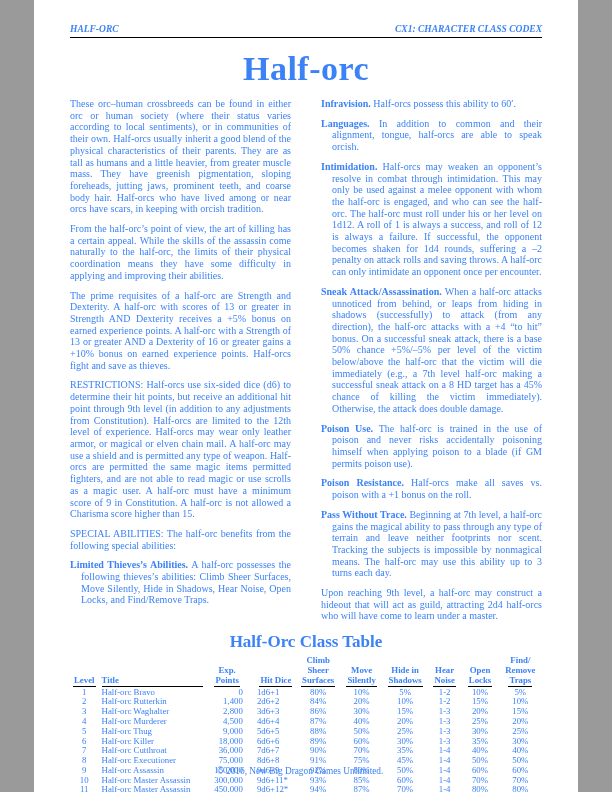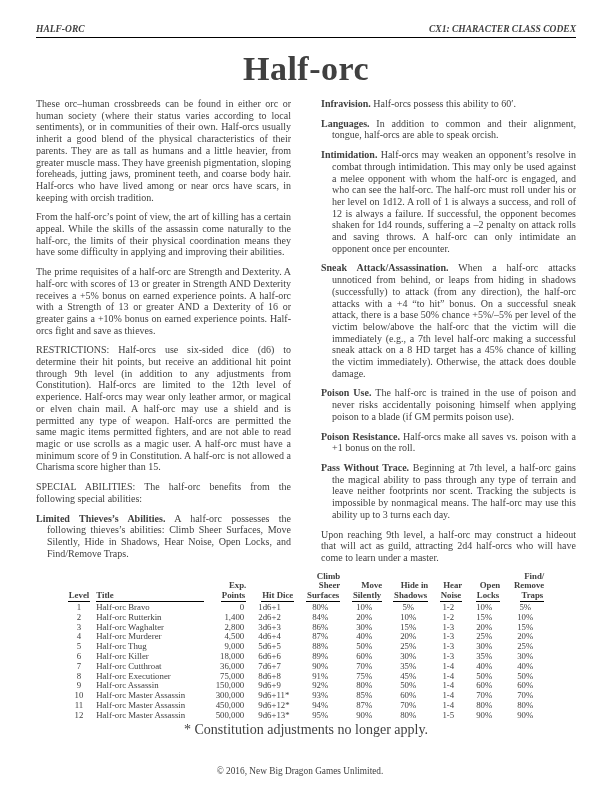--- a/index.html
+++ b/index.html
@@ -1,19 +1,19 @@
 <!DOCTYPE html>
 <html><head>
 <meta charset="utf-8">
 <style>
   * { box-sizing: border-box; }
   html, body { margin: 0; padding: 0; background: #9a9a9a; }
   .page {
-    width: 612px; height: 792px; background: #fff; margin: 0 auto;
-    font-family: "Liberation Serif", serif; color: #404040;
+    width: 544px; height: 792px; background: #fff; margin: 0 auto;
+    font-family: "Liberation Serif", serif; color: #3b82f6;
     padding: 24px 36px 18px 36px; position: relative; overflow: hidden;
   }
   .doc-header {
     display: flex; justify-content: space-between;
     font-weight: bold; font-style: italic; font-size: 9.5px;
     padding-bottom: 3px; border-bottom: 1.2px solid #000;
   }
   .page-title {
     text-align: center; font-weight: bold; font-size: 34px;
     margin: 12px 0 10px 0; letter-spacing: 0.5px;
@@ -22,21 +22,21 @@
     display: flex; gap: 30px; font-size: 10px; line-height: 11.7px;
     text-align: justify;
   }
   .column { flex: 1 1 0; min-width: 0; }
   .columns p { margin: 0 0 8px 0; }
   .hang { padding-left: 11px; text-indent: -11px; }
   .left-ability { margin-left: 14px; }
   .ability-name { font-weight: bold; }
   .table-title { text-align: center; font-weight: bold; font-size: 17px; margin: 2px 0 4px 0; }
   .class-table { margin: 0 auto; border-collapse: collapse; font-size: 8.8px; line-height: 9.8px; }
-  .class-table th { font-weight: bold; vertical-align: bottom; padding: 0 3px 1px 3px; text-align: right; }
+  .class-table th { font-weight: bold; vertical-align: bottom; padding: 0 3px 1px 3px; text-align: center; }
   .class-table td { padding: 0 3px; text-align: center; }
   .class-table .u { border-bottom: 1px solid #000; display: inline-block; padding: 0 1px; }
   .class-table th.c1 { text-align: left; }
   .class-table th.c1 .u { display: block; padding: 0; }
   .class-table td.c0 { width: 28px; }
   .class-table td.c1 { text-align: left; width: 114px; }
   .class-table th.c2 { padding-right: 7px; }
   .class-table td.c2 { text-align: right; width: 46px; padding-right: 9px; }
   .class-table th.c3 { text-align: right; padding-left: 4px; }
   .class-table td.c3 { text-align: left; width: 44px; padding-left: 5px; }
@@ -81,20 +81,21 @@
           <p class="hang"><span class="ability-name">Intimidation.</span> Half-orcs may weaken an opponent’s resolve in combat through intimidation. This may only be used against a melee opponent with whom the half-orc is engaged, and who can see the half-orc. The half-orc must roll under his or her level on 1d12. A roll of 1 is always a success, and roll of 12 is always a failure. If successful, the opponent becomes shaken for 1d4 rounds, suffering a –2 penalty on attack rolls and saving throws. A half-orc can only intimidate an opponent once per encounter.</p>
           <p class="hang"><span class="ability-name">Sneak Attack/Assassination.</span> When a half-orc attacks unnoticed from behind, or leaps from hiding in shadows (successfully) to attack (from any direction), the half-orc attacks with a +4 “to hit” bonus. On a successful sneak attack, there is a base 50% chance +5%/–5% per level of the victim below/above the half-orc that the victim will die immediately (e.g., a 7th level half-orc making a successful sneak attack on a 8 HD target has a 45% chance of killing the victim immediately). Otherwise, the attack does double damage.</p>
           <p class="hang"><span class="ability-name">Poison Use.</span> The half-orc is trained in the use of poison and never risks accidentally poisoning himself when applying poison to a blade (if GM permits poison use).</p>
           <p class="hang"><span class="ability-name">Poison Resistance.</span> Half-orcs make all saves vs. poison with a +1 bonus on the roll.</p>
           <p class="hang"><span class="ability-name">Pass Without Trace.</span> Beginning at 7th level, a half-orc gains the magical ability to pass through any type of terrain and leave neither footprints nor scent. Tracking the subjects is impossible by nonmagical means. The half-orc may use this ability up to 3 turns each day.</p>
         </div>
       <p>Upon reaching 9th level, a half-orc may construct a hideout that will act as guild, attracting 2d4 half-orcs who will have come to learn under a master.</p>
     </div>
   </div>
 
+  <h2 class="table-title">Half-Orc Class Table</h2>
 
   <table class="class-table">
     <thead>
       <tr id="head-row">
           <th class="c0">
             <div><span class="u">Level</span></div>
           </th>
           <th class="c1">
             <div>
               <span class="u">Title</span>

